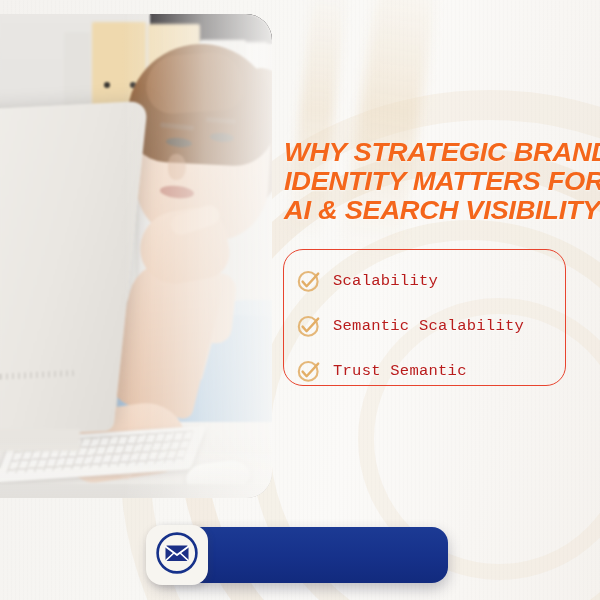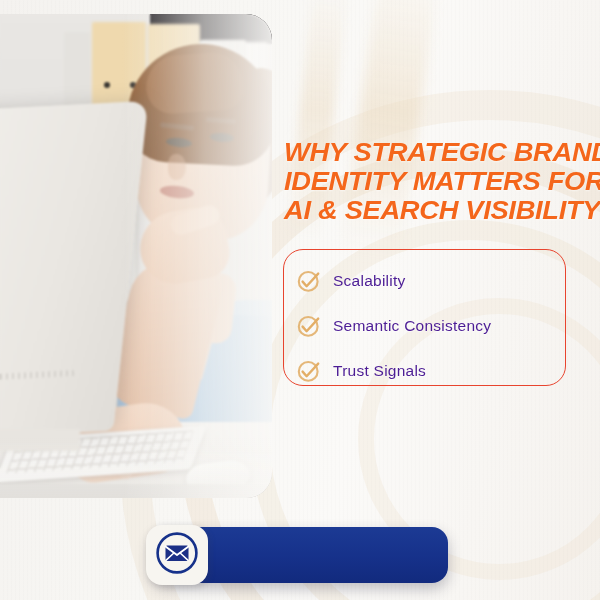--- a/index.html
+++ b/index.html
@@ -150,22 +150,22 @@
   .card{
     position:absolute;left:283px;top:249px;width:283px;height:137px;
     border:1.6px solid #e8442e;border-radius:20px;
     box-sizing:border-box;
   }
   .check-list{position:absolute;left:296px;top:258px;width:280px;}
   .check-row{display:flex;align-items:center;height:45px;}
   .chk{width:26px;height:26px;flex:0 0 26px;margin-right:11px;position:relative;}
   .chk svg{display:block;}
   .chk-label{
-    font-family:Liberation Sans, sans-serif;
-    font-size:15.5px;color:#4c1d95;letter-spacing:.25px;
+    font-family:Liberation Mono, monospace;
+    font-size:15.5px;color:#b91c1c;letter-spacing:.25px;
     text-shadow:0 1px 1px rgba(255,255,255,.6);
     white-space:nowrap;
   }
 
   
   .pill{
     position:absolute;left:150px;top:527px;width:298px;height:56px;
     background:linear-gradient(180deg,#1c3a94 0%,#16318a 55%,#122a7d 100%);
     border-radius:16px;
     box-shadow:0 6px 14px rgba(40,40,60,.28);
@@ -275,31 +275,31 @@
       <span class="chk-label">Scalability</span>
     </div>
 
     <div class="check-row">
       <span class="chk">
         <svg width="26" height="26" viewBox="0 0 26 26">
           <circle cx="12.2" cy="13.4" r="9.4" fill="none" stroke="#e0ab63" stroke-width="2.1" opacity=".85"></circle>
           <path d="M6.6 13.6 L10.6 18.2 L22.2 5.6" fill="none" stroke="#e3ae67" stroke-width="2.4" stroke-linecap="round" stroke-linejoin="round"></path>
         </svg>
       </span>
-      <span class="chk-label">Semantic Consistency</span>
+      <span class="chk-label">Semantic Scalability</span>
     </div>
 
     <div class="check-row">
       <span class="chk">
         <svg width="26" height="26" viewBox="0 0 26 26">
           <circle cx="12.2" cy="13.4" r="9.4" fill="none" stroke="#e0ab63" stroke-width="2.1" opacity=".85"></circle>
           <path d="M6.6 13.6 L10.6 18.2 L22.2 5.6" fill="none" stroke="#e3ae67" stroke-width="2.4" stroke-linecap="round" stroke-linejoin="round"></path>
         </svg>
       </span>
-      <span class="chk-label">Trust Signals</span>
+      <span class="chk-label">Trust Semantic</span>
     </div>
 
   </div>
 
   <div class="pill">
     <div class="pill-icon-box">
       <span>
         <svg width="46" height="46" viewBox="0 0 46 46">
           <circle cx="23" cy="23" r="19.4" fill="none" stroke="#16318a" stroke-width="2.6"></circle>
           <rect x="11.5" y="15.6" width="23" height="15.4" rx="1.6" fill="#1b2f86"></rect>

